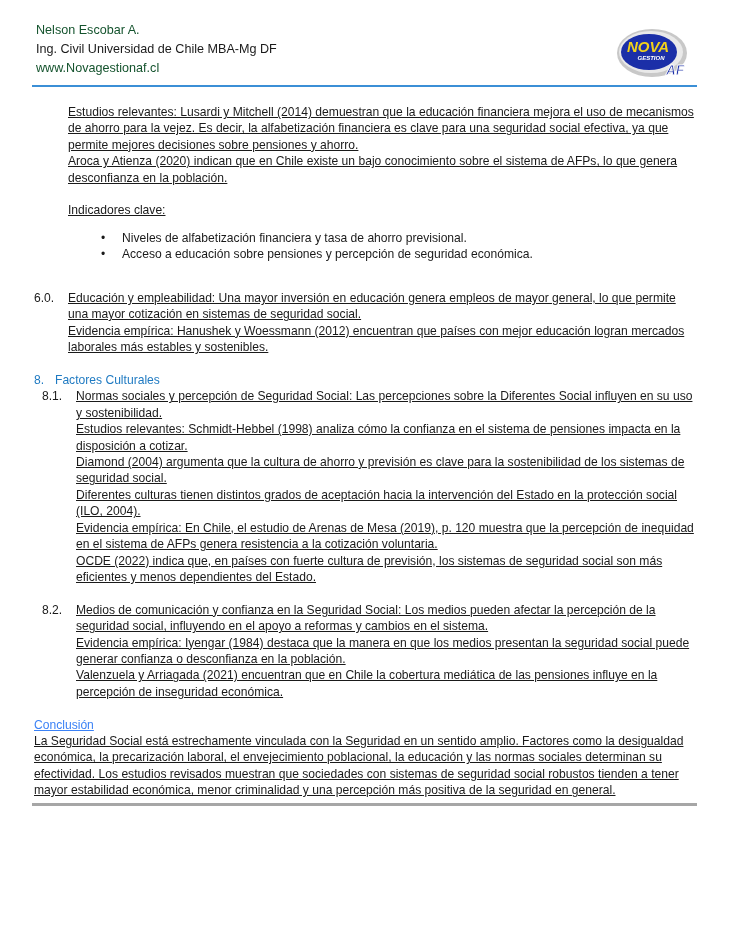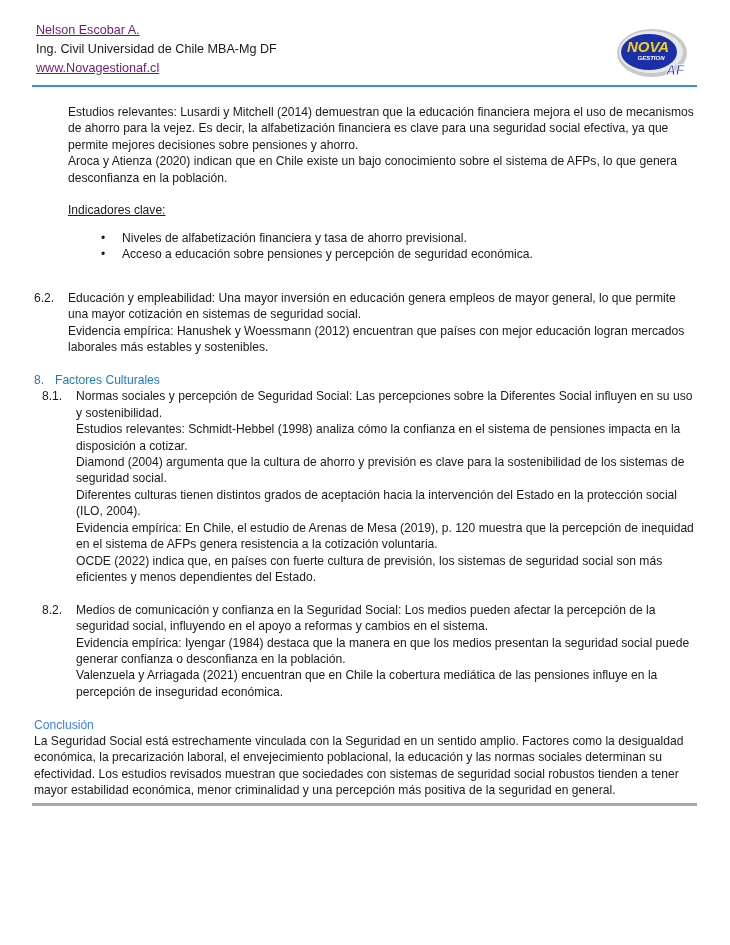--- a/index.html
+++ b/index.html
@@ -1,23 +1,23 @@
 <!DOCTYPE html>
 <html><head>
 <meta charset="utf-8">
 <style>
   html, body { margin: 0; padding: 0; background: #ffffff; }
   body { width: 730px; height: 945px; position: relative; overflow: hidden;
          font-family: "Liberation Sans", sans-serif; font-size: 12.1px; color: #1a1a1a; }
   .header { position: absolute; left: 36px; top: 21px; line-height: 19px; font-size: 12.6px; }
-  .header .blue { color: #701a75; text-decoration: underline; }
+  .header .blue { color: #14532d; }
   .logo { position: absolute; left: 615px; top: 26px; width: 74px; height: 54px; }
   .rule-top { position: absolute; left: 32px; top: 85px; width: 665px; height: 2px; background: #3b8fd6; }
   .content { position: absolute; left: 34px; top: 104px; width: 660px; line-height: 16.4px; }
-  .p { margin: 0; }
+  .p { margin: 0; text-decoration: underline; }
   .indent { padding-left: 34px; }
   .gap { height: 16.4px; }
   .u { text-decoration: underline; }
   ul.bullets { list-style: none; margin: 11px; padding: 0 0 0 56px; }
   ul.bullets li { position: relative; padding-left: 21px; }
   ul.bullets li::before { content: "•"; position: absolute; left: 0; top: 0; }
   .num-item { position: relative; padding-left: 34px; }
   .num-item .num { position: absolute; left: 0; top: 0; }
   .sec-head { color: #1f7ac2; position: relative; padding-left: 21px; }
   .sec-head .num { position: absolute; left: 0; }
@@ -53,21 +53,21 @@
     <div class="gap"></div>
     <p class="p u">Indicadores clave:</p>
   </div>
   <ul class="bullets">
     <li>Niveles de alfabetización financiera y tasa de ahorro previsional.</li>
     <li>Acceso a educación sobre pensiones y percepción de seguridad económica.</li>
   </ul>
   <div class="gap"></div>
 
   <div class="num-item">
-    <span class="num">6.2.</span>
+    <span class="num">6.0.</span>
     <p class="p">Educación y empleabilidad: Una mayor inversión en educación genera empleos de mayor general, lo que permite una mayor cotización en sistemas de seguridad social.</p>
     <p class="p">Evidencia empírica: Hanushek y Woessmann (2012) encuentran que países con mejor educación logran mercados laborales más estables y sostenibles.</p>
   </div>
   <div class="gap"></div>
 
   <div class="sec-head">
     <span class="num">8.</span>
     <span>Factores Culturales</span>
   </div>
   <div class="sub-item">

